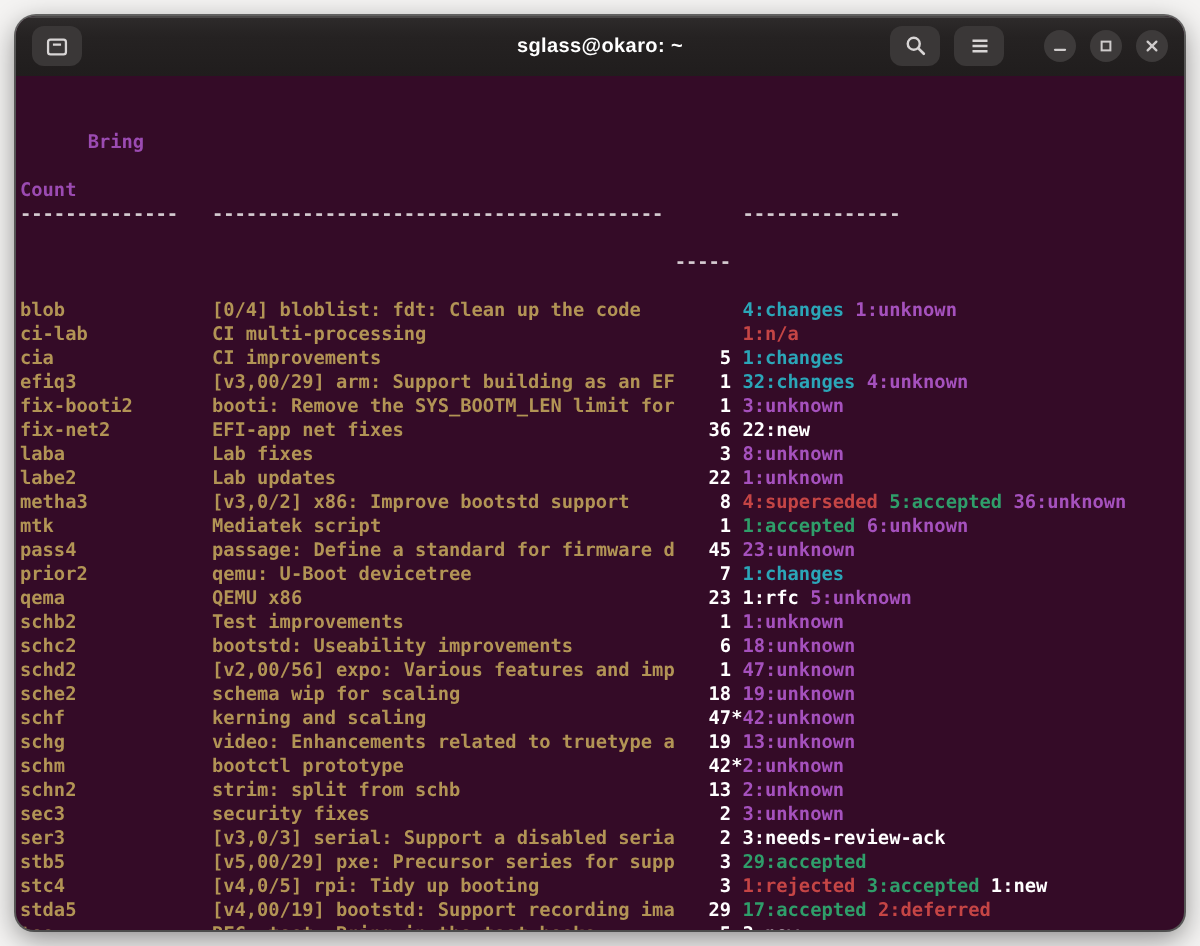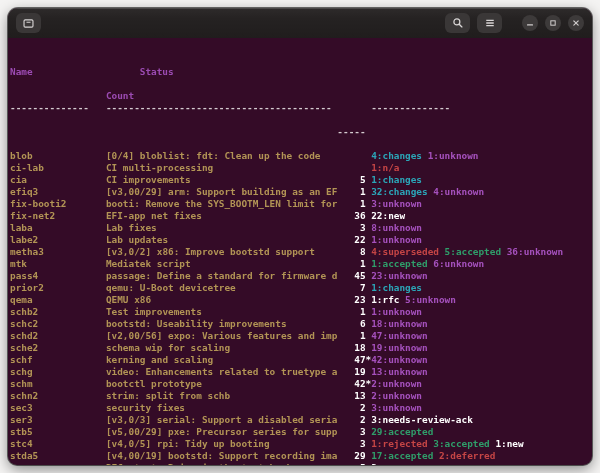--- a/index.html
+++ b/index.html
@@ -28,20 +28,21 @@
 <body>
 
 <div class="window">
   <div class="titlebar">
     <div class="tb-btn">
       <svg width="13" height="13" viewBox="0 0 16 16">
         <rect x="2.5" y="3.5" width="11" height="9" rx="1.5" fill="none" stroke="#d8d5d5" stroke-width="1.4"></rect>
         <line x1="5.5" y1="6.5" x2="10.5" y2="6.5" stroke="#d8d5d5" stroke-width="1.4"></line>
       </svg>
     </div>
+    <div class="tb-title">sglass@okaro: ~</div>
     <div class="tb-right">
       <div class="tb-btn">
         <svg width="12" height="12" viewBox="0 0 16 16">
           <circle cx="6.5" cy="6.5" r="4" fill="none" stroke="#d8d5d5" stroke-width="1.6"></circle>
           <line x1="9.6" y1="9.6" x2="13.2" y2="13.2" stroke="#d8d5d5" stroke-width="1.8" stroke-linecap="round"></line>
         </svg>
       </div>
       <div class="tb-btn">
         <svg width="12" height="12" viewBox="0 0 16 16">
           <line x1="3" y1="4.5" x2="13" y2="4.5" stroke="#d8d5d5" stroke-width="1.7"></line>
@@ -64,24 +65,23 @@
         <svg width="10" height="10" viewBox="0 0 16 16">
           <line x1="4.5" y1="4.5" x2="11.5" y2="11.5" stroke="#cfcccc" stroke-width="1.8" stroke-linecap="round"></line>
           <line x1="11.5" y1="4.5" x2="4.5" y2="11.5" stroke="#cfcccc" stroke-width="1.8" stroke-linecap="round"></line>
         </svg>
       </div>
     </div>
   </div>
 
   <div class="terminal">
     <div class="row">
-      <span class="c w-name fg-header">Name</span>
       <span class="c w-count fg-header">Count</span>
       <span class="c w-star"></span>
-      <span class="c fg-header">Status</span>
+      <span class="c fg-header">Bring</span>
     </div>
     <div class="row fg-dash">
       <span class="c w-name">--------------</span>
       <span class="c w-desc">----------------------------------------</span>
       <span class="c w-count">-----</span>
       <span class="c w-star"></span>
       <span class="c">--------------</span>
     </div>
 
     <div id="rows"><div class="row"><span class="c w-name fg-yellow">blob</span><span class="c w-desc fg-yellow">[0/4] bloblist: fdt: Clean up the code</span><span class="c w-count fg-white">5</span><span class="c w-star fg-white"></span><span class="c"><span class="fg-cyan">4:changes</span> <span class="fg-purple">1:unknown</span></span></div><div class="row"><span class="c w-name fg-yellow">ci-lab</span><span class="c w-desc fg-yellow">CI multi-processing</span><span class="c w-count fg-white">1</span><span class="c w-star fg-white"></span><span class="c"><span class="fg-red">1:n/a</span></span></div><div class="row"><span class="c w-name fg-yellow">cia</span><span class="c w-desc fg-yellow">CI improvements</span><span class="c w-count fg-white">1</span><span class="c w-star fg-white"></span><span class="c"><span class="fg-cyan">1:changes</span></span></div><div class="row"><span class="c w-name fg-yellow">efiq3</span><span class="c w-desc fg-yellow">[v3,00/29] arm: Support building as an EF</span><span class="c w-count fg-white">36</span><span class="c w-star fg-white"></span><span class="c"><span class="fg-cyan">32:changes</span> <span class="fg-purple">4:unknown</span></span></div><div class="row"><span class="c w-name fg-yellow">fix-booti2</span><span class="c w-desc fg-yellow">booti: Remove the SYS_BOOTM_LEN limit for</span><span class="c w-count fg-white">3</span><span class="c w-star fg-white"></span><span class="c"><span class="fg-purple">3:unknown</span></span></div><div class="row"><span class="c w-name fg-yellow">fix-net2</span><span class="c w-desc fg-yellow">EFI-app net fixes</span><span class="c w-count fg-white">22</span><span class="c w-star fg-white"></span><span class="c"><span class="fg-white">22:new</span></span></div><div class="row"><span class="c w-name fg-yellow">laba</span><span class="c w-desc fg-yellow">Lab fixes</span><span class="c w-count fg-white">8</span><span class="c w-star fg-white"></span><span class="c"><span class="fg-purple">8:unknown</span></span></div><div class="row"><span class="c w-name fg-yellow">labe2</span><span class="c w-desc fg-yellow">Lab updates</span><span class="c w-count fg-white">1</span><span class="c w-star fg-white"></span><span class="c"><span class="fg-purple">1:unknown</span></span></div><div class="row"><span class="c w-name fg-yellow">metha3</span><span class="c w-desc fg-yellow">[v3,0/2] x86: Improve bootstd support</span><span class="c w-count fg-white">45</span><span class="c w-star fg-white"></span><span class="c"><span class="fg-red">4:superseded</span> <span class="fg-green">5:accepted</span> <span class="fg-purple">36:unknown</span></span></div><div class="row"><span class="c w-name fg-yellow">mtk</span><span class="c w-desc fg-yellow">Mediatek script</span><span class="c w-count fg-white">7</span><span class="c w-star fg-white"></span><span class="c"><span class="fg-green">1:accepted</span> <span class="fg-purple">6:unknown</span></span></div><div class="row"><span class="c w-name fg-yellow">pass4</span><span class="c w-desc fg-yellow">passage: Define a standard for firmware d</span><span class="c w-count fg-white">23</span><span class="c w-star fg-white"></span><span class="c"><span class="fg-purple">23:unknown</span></span></div><div class="row"><span class="c w-name fg-yellow">prior2</span><span class="c w-desc fg-yellow">qemu: U-Boot devicetree</span><span class="c w-count fg-white">1</span><span class="c w-star fg-white"></span><span class="c"><span class="fg-cyan">1:changes</span></span></div><div class="row"><span class="c w-name fg-yellow">qema</span><span class="c w-desc fg-yellow">QEMU x86</span><span class="c w-count fg-white">6</span><span class="c w-star fg-white"></span><span class="c"><span class="fg-white">1:rfc</span> <span class="fg-purple">5:unknown</span></span></div><div class="row"><span class="c w-name fg-yellow">schb2</span><span class="c w-desc fg-yellow">Test improvements</span><span class="c w-count fg-white">1</span><span class="c w-star fg-white"></span><span class="c"><span class="fg-purple">1:unknown</span></span></div><div class="row"><span class="c w-name fg-yellow">schc2</span><span class="c w-desc fg-yellow">bootstd: Useability improvements</span><span class="c w-count fg-white">18</span><span class="c w-star fg-white"></span><span class="c"><span class="fg-purple">18:unknown</span></span></div><div class="row"><span class="c w-name fg-yellow">schd2</span><span class="c w-desc fg-yellow">[v2,00/56] expo: Various features and imp</span><span class="c w-count fg-white">47</span><span class="c w-star fg-white"></span><span class="c"><span class="fg-purple">47:unknown</span></span></div><div class="row"><span class="c w-name fg-yellow">sche2</span><span class="c w-desc fg-yellow">schema wip for scaling</span><span class="c w-count fg-white">19</span><span class="c w-star fg-white"></span><span class="c"><span class="fg-purple">19:unknown</span></span></div><div class="row"><span class="c w-name fg-yellow">schf</span><span class="c w-desc fg-yellow">kerning and scaling</span><span class="c w-count fg-white">42</span><span class="c w-star fg-white">*</span><span class="c"><span class="fg-purple">42:unknown</span></span></div><div class="row"><span class="c w-name fg-yellow">schg</span><span class="c w-desc fg-yellow">video: Enhancements related to truetype a</span><span class="c w-count fg-white">13</span><span class="c w-star fg-white"></span><span class="c"><span class="fg-purple">13:unknown</span></span></div><div class="row"><span class="c w-name fg-yellow">schm</span><span class="c w-desc fg-yellow">bootctl prototype</span><span class="c w-count fg-white">2</span><span class="c w-star fg-white">*</span><span class="c"><span class="fg-purple">2:unknown</span></span></div><div class="row"><span class="c w-name fg-yellow">schn2</span><span class="c w-desc fg-yellow">strim: split from schb</span><span class="c w-count fg-white">2</span><span class="c w-star fg-white"></span><span class="c"><span class="fg-purple">2:unknown</span></span></div><div class="row"><span class="c w-name fg-yellow">sec3</span><span class="c w-desc fg-yellow">security fixes</span><span class="c w-count fg-white">3</span><span class="c w-star fg-white"></span><span class="c"><span class="fg-purple">3:unknown</span></span></div><div class="row"><span class="c w-name fg-yellow">ser3</span><span class="c w-desc fg-yellow">[v3,0/3] serial: Support a disabled seria</span><span class="c w-count fg-white">3</span><span class="c w-star fg-white"></span><span class="c"><span class="fg-white">3:needs-review-ack</span></span></div><div class="row"><span class="c w-name fg-yellow">stb5</span><span class="c w-desc fg-yellow">[v5,00/29] pxe: Precursor series for supp</span><span class="c w-count fg-white">29</span><span class="c w-star fg-white"></span><span class="c"><span class="fg-green">29:accepted</span></span></div><div class="row"><span class="c w-name fg-yellow">stc4</span><span class="c w-desc fg-yellow">[v4,0/5] rpi: Tidy up booting</span><span class="c w-count fg-white">5</span><span class="c w-star fg-white"></span><span class="c"><span class="fg-red">1:rejected</span> <span class="fg-green">3:accepted</span> <span class="fg-white">1:new</span></span></div><div class="row"><span class="c w-name fg-yellow">stda5</span><span class="c w-desc fg-yellow">[v4,00/19] bootstd: Support recording ima</span><span class="c w-count fg-white">19</span><span class="c w-star fg-white"></span><span class="c"><span class="fg-green">17:accepted</span> <span class="fg-red">2:deferred</span></span></div><div class="row"><span class="c w-name fg-yellow">tes</span><span class="c w-desc fg-yellow">RFC: test: Bring in the test hooks</span><span class="c w-count fg-white">3</span><span class="c w-star fg-white"></span><span class="c"><span class="fg-white">3:new</span></span></div></div>

